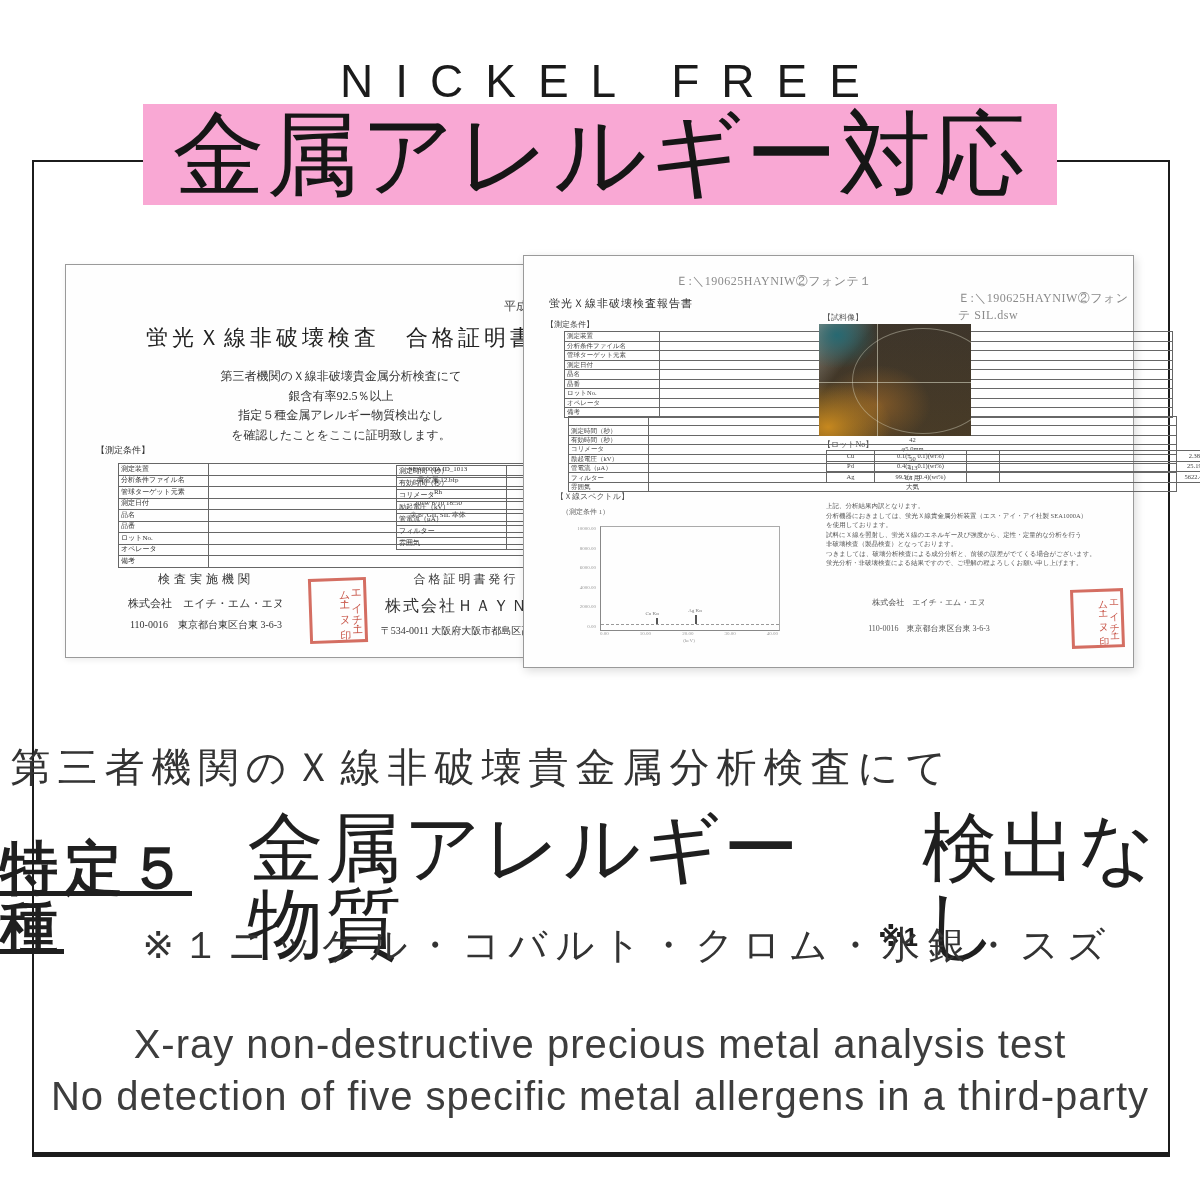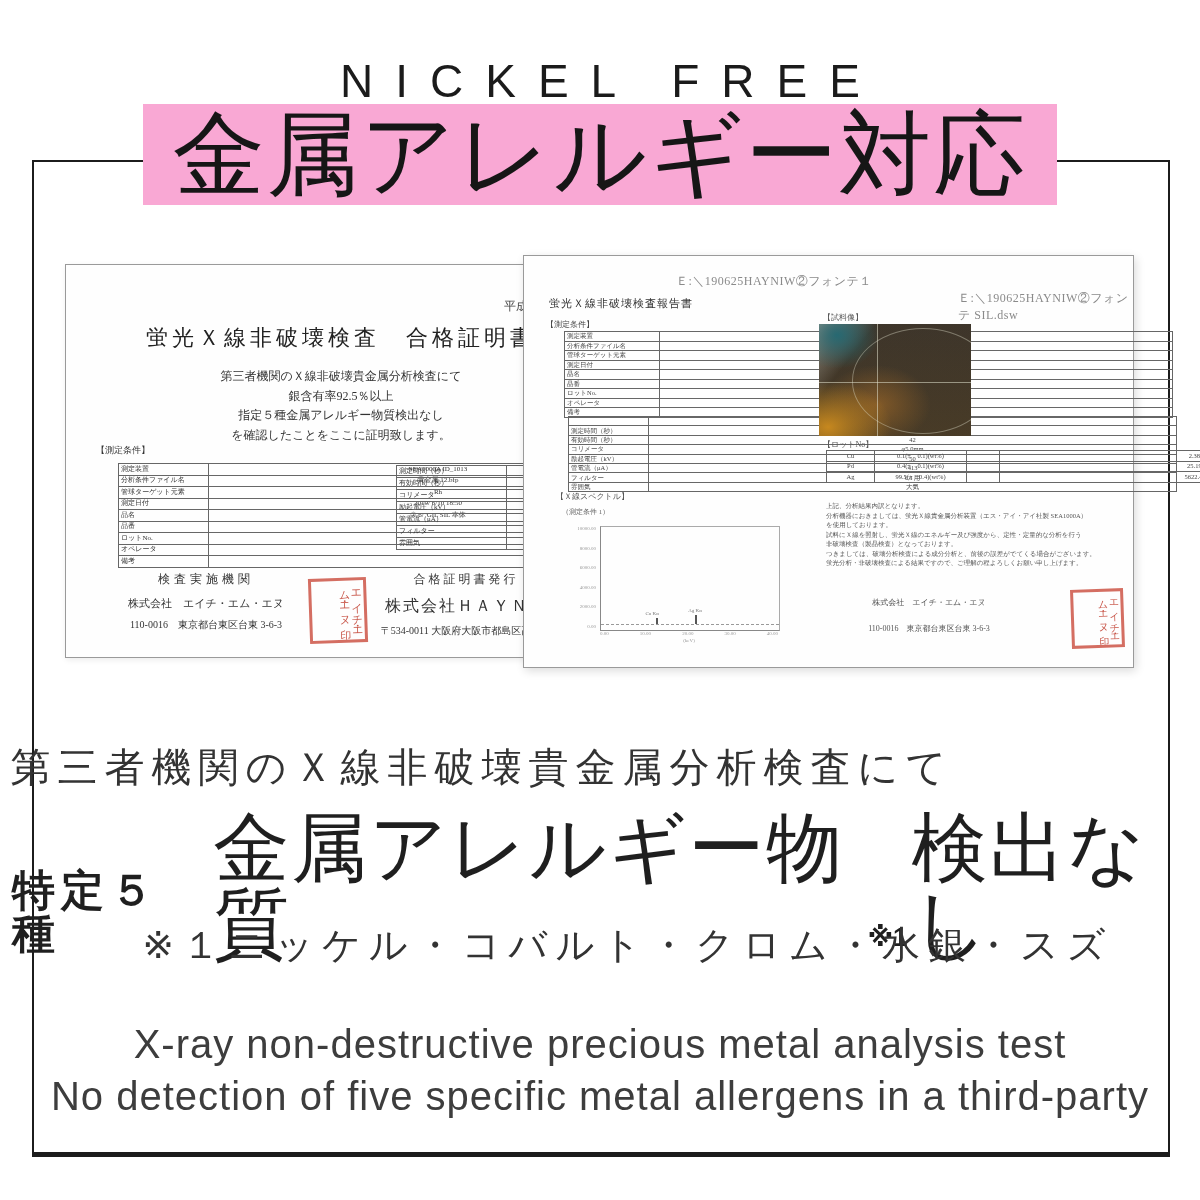--- a/index.html
+++ b/index.html
@@ -65,21 +65,21 @@
   .pk-lab{position:absolute;font-size:5px;color:#777;line-height:5px;}
   .spec-x{position:absolute;left:24px;top:105px;width:178px;display:flex;
           justify-content:space-between;font-size:5px;color:#999;}
   .spec-unit{position:absolute;left:24px;top:112px;width:178px;text-align:center;
           font-size:5px;color:#999;}
   
   .lead{top:740px;left:0;width:964px;text-align:center;font-size:40px;font-weight:400;
         letter-spacing:7px;color:#333;z-index:2;}
   .headline{top:810px;left:0;width:1200px;display:flex;justify-content:center;
         align-items:flex-end;color:#1f1f1f;z-index:2;}
-  .hl-prefix{font-size:43px;font-weight:700;letter-spacing:6px;margin:0 22px 7px 12px;line-height:1;}
+  .hl-prefix{font-size:58px;font-weight:700;letter-spacing:6px;margin:0 22px 7px 0;line-height:1;text-decoration:underline;}
   .hl-main,.hl-suffix{font-size:76px;font-weight:400;letter-spacing:2px;line-height:1;}
   .hl-mark{font-size:26px;font-weight:700;margin:0 4px 12px 6px;line-height:1;}
   .note{top:920px;left:0;width:1200px;text-align:center;font-size:38px;font-weight:500;
         letter-spacing:8px;color:#333;z-index:2;padding-left:28px;}
   .english{top:1018px;left:0;width:1200px;text-align:center;font-size:40px;font-weight:400;
         color:#3d3d3d;line-height:52px;letter-spacing:1px;z-index:2;}
   .file-hdr{font-size:12px;color:#8a8a8a;letter-spacing:0.5px;}
 </style>
 </head>
 <body>

